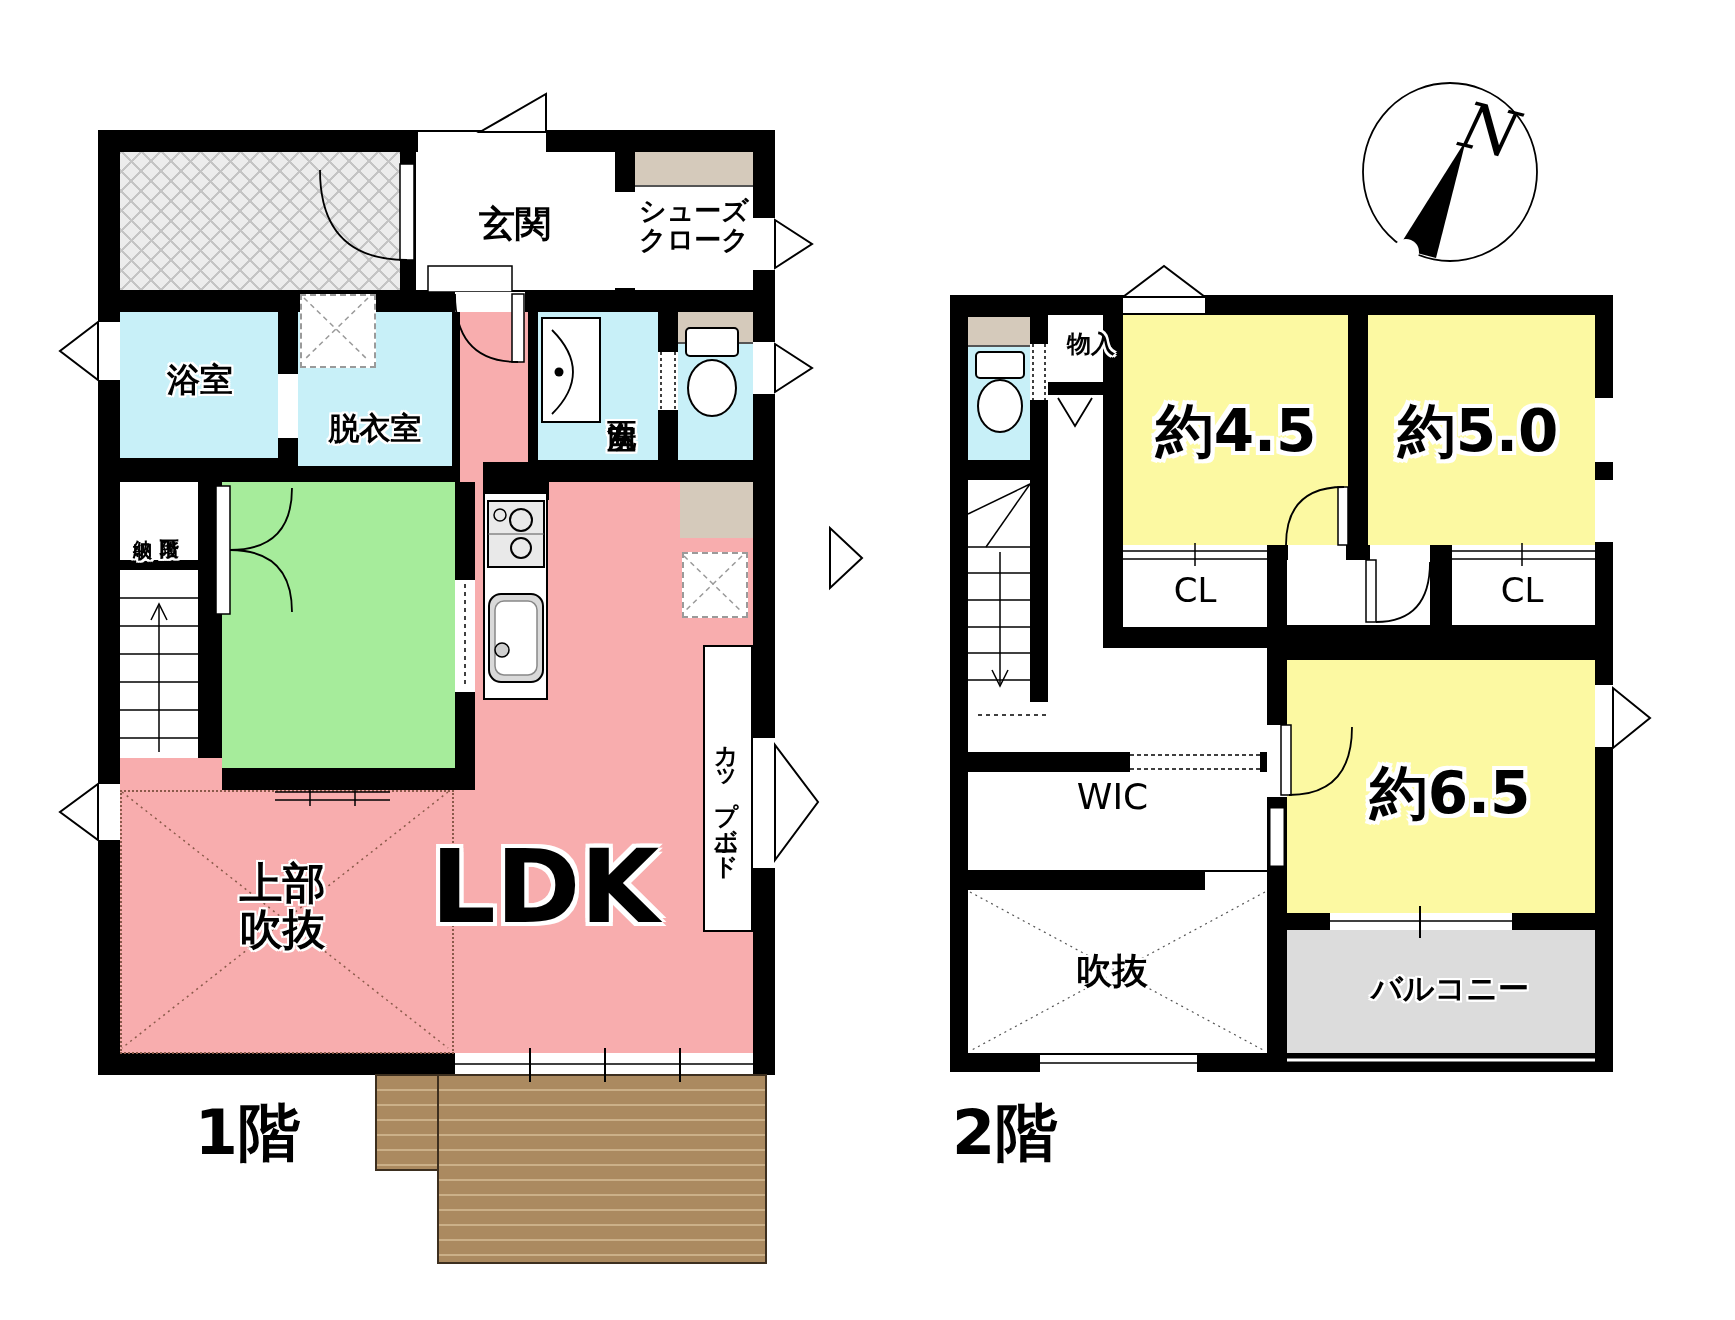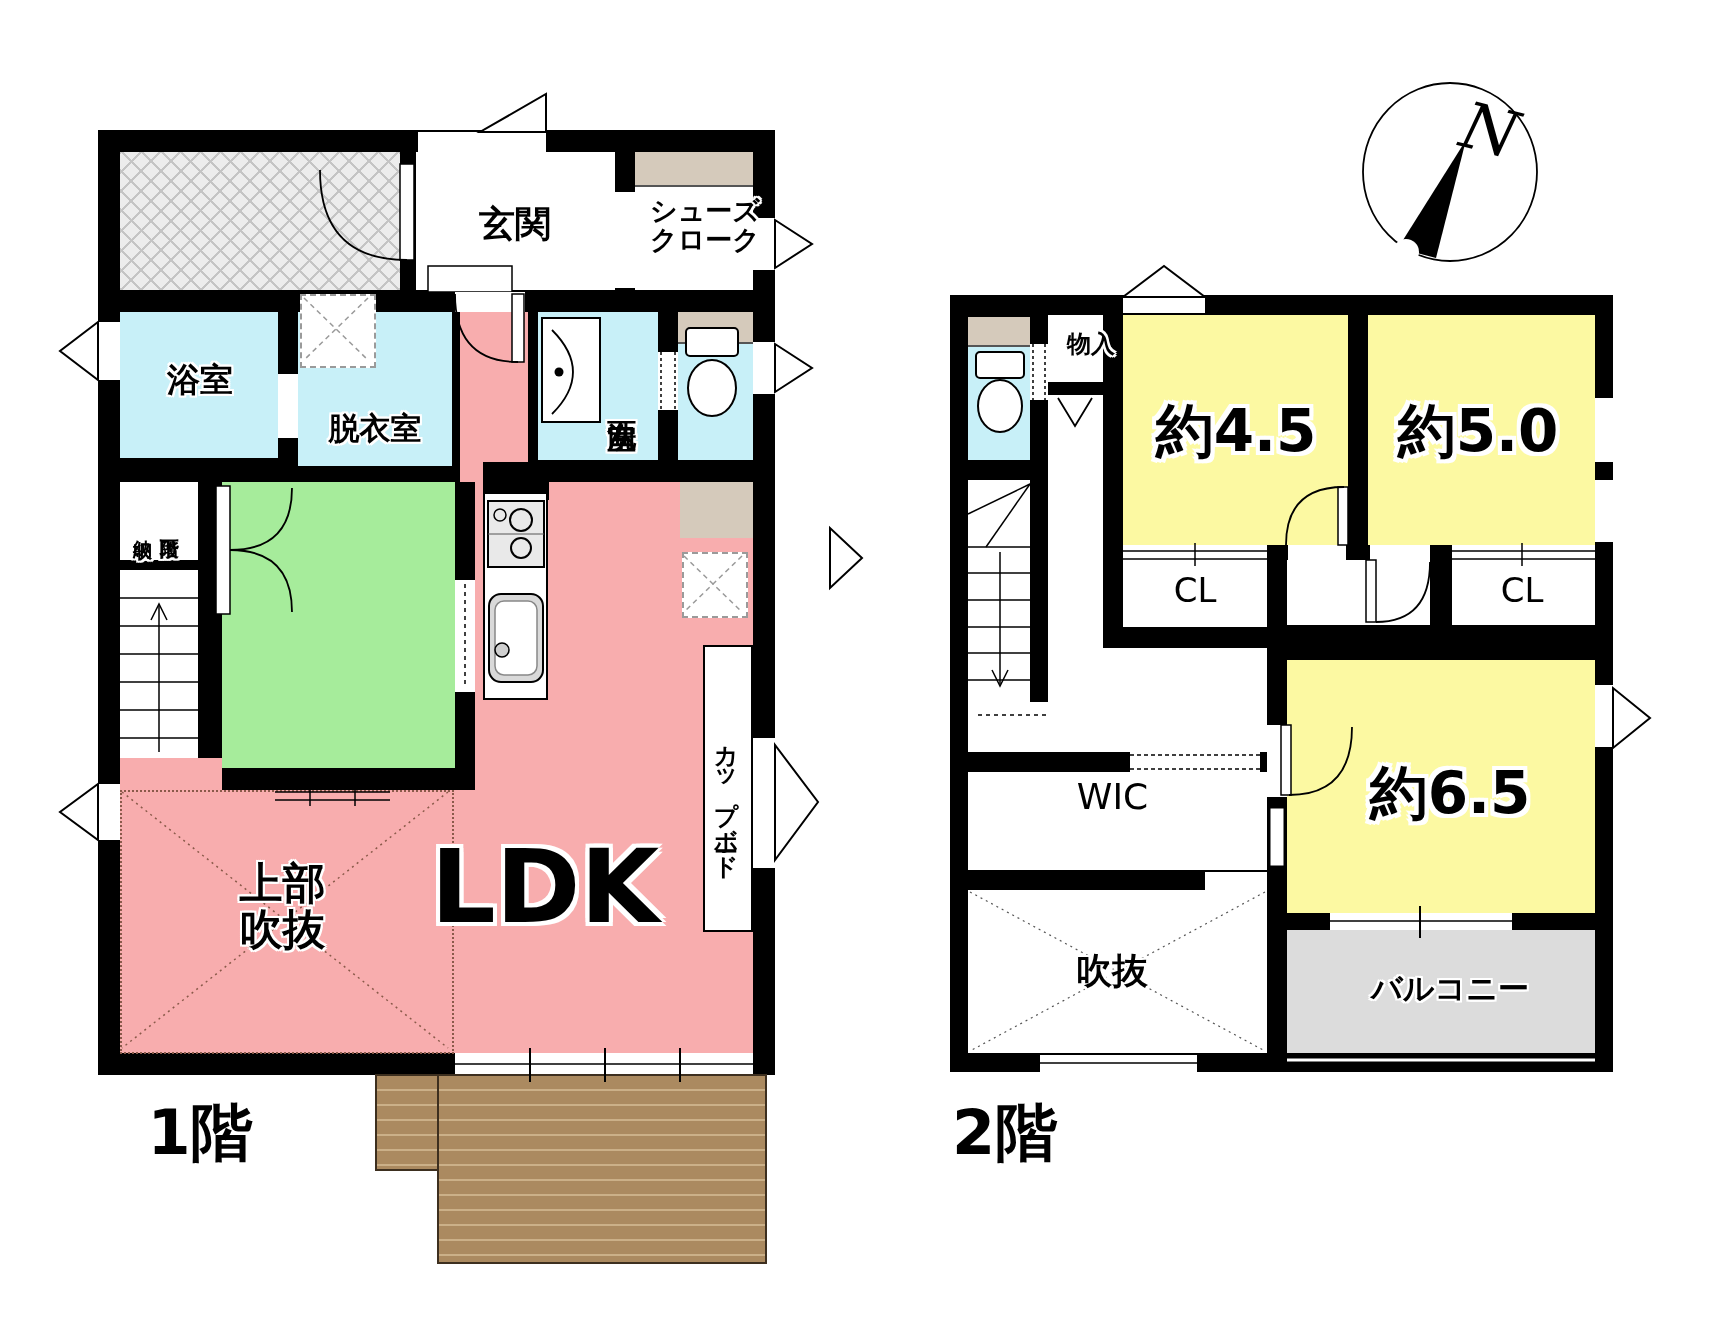--- a/index.html
+++ b/index.html
@@ -265,38 +265,38 @@
 
     <g>
       <ellipse cx="1450" cy="172" rx="87" ry="89" fill="#fff" stroke="#000" stroke-width="1.8"></ellipse>
       <polygon points="1466,140 1398,248 1436,258" fill="#000"></polygon>
       <circle cx="1406" cy="252" r="13" fill="#fff"></circle>
       <text x="1462" y="150" font-size="64" font-style="italic" font-family="DejaVu Serif, Liberation Serif, serif" transform="rotate(14 1480 128)">N</text>
     </g>
   </svg>
 
   <div class="lbl" style="left:430px;top:205px;width:170px;font-size:36px;">玄関</div>
-  <div class="lbl" style="left:628px;top:196px;width:132px;font-size:27px;text-align:right;">
+  <div class="lbl" style="left:628px;top:196px;width:132px;font-size:27px;">
     <span style="display:block;">シューズ</span>
     <span style="display:block;">クローク</span>
   </div>
   <div class="lbl" style="left:130px;top:362px;width:140px;font-size:33px;">浴室</div>
   <div class="lbl" style="left:300px;top:412px;width:150px;font-size:31px;">脱衣室</div>
   <div class="lbl vert" style="left:606px;top:328px;height:140px;font-size:29px;">洗面室</div>
   <div class="lbl vert" style="left:130px;top:492px;height:66px;font-size:19px;line-height:1.4;">
     <span style="display:block;">階段下</span>
     <span style="display:block;">収納</span>
   </div>
   <div class="lbl big" style="left:420px;top:805px;width:250px;font-size:102px;margin-top:27px;">LDK</div>
   <div class="lbl vert" style="left:712px;top:692px;height:210px;font-size:24px;">カップボード</div>
   <div class="lbl" style="left:195px;top:860px;width:175px;font-size:43px;">
     <span style="display:block;">上部</span>
     <span style="display:block;">吹抜</span>
   </div>
-  <div class="lbl big" style="left:100px;top:1100px;width:200px;font-size:62px;text-align:center;">1階</div>
+  <div class="lbl big" style="left:100px;top:1100px;width:200px;font-size:62px;text-align:right;">1階</div>
 
   <div class="lbl" style="left:1042px;top:332px;width:68px;font-size:24px;margin-left:15px;">物入</div>
   <div class="lbl big" style="left:1130px;top:400px;width:212px;font-size:58px;">約4.5</div>
   <div class="lbl big" style="left:1372px;top:400px;width:212px;font-size:58px;">約5.0</div>
   <div class="lbl" style="left:1160px;top:572px;width:70px;font-size:34px;font-weight:normal;">CL</div>
   <div class="lbl" style="left:1487px;top:572px;width:70px;font-size:34px;font-weight:normal;">CL</div>
   <div class="lbl" style="left:1040px;top:778px;width:145px;font-size:36px;font-weight:normal;">WIC</div>
   <div class="lbl big" style="left:1345px;top:762px;width:210px;font-size:58px;">約6.5</div>
   <div class="lbl" style="left:1042px;top:952px;width:140px;font-size:36px;">吹抜</div>
   <div class="lbl" style="left:1340px;top:972px;width:220px;font-size:31px;">バルコニー</div>

